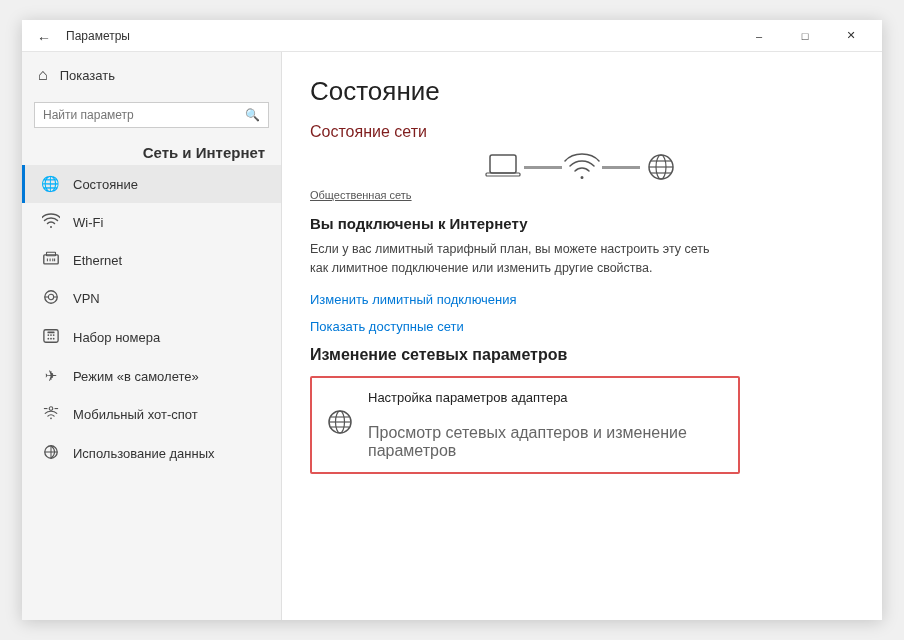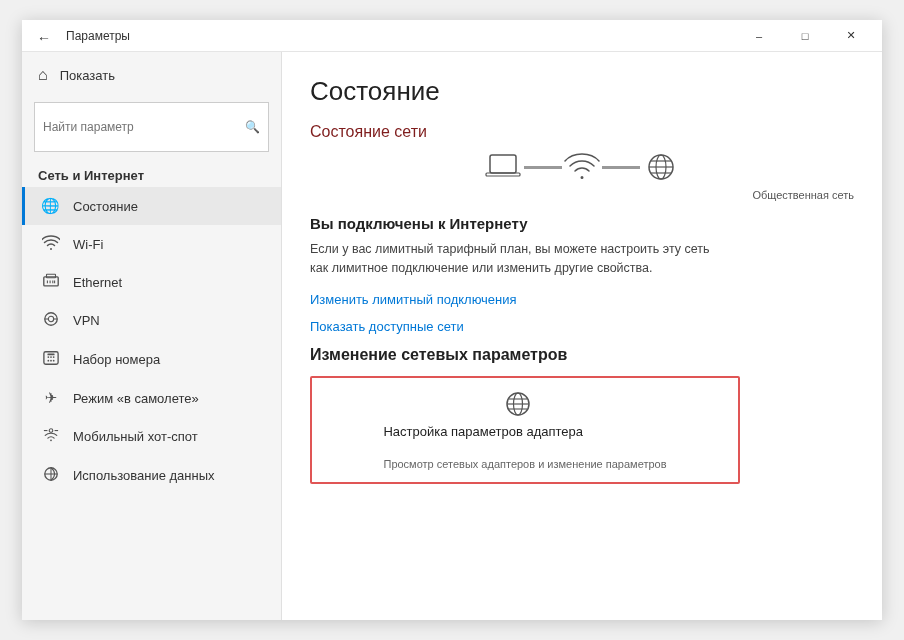--- a/index.html
+++ b/index.html
@@ -70,32 +70,33 @@
       font-size: 13px;
       color: #333;
     }
     .sidebar-home-icon { margin-right: 12px; font-size: 16px; }
     .sidebar-search {
       margin: 4px 12px 8px;
       display: flex;
       align-items: center;
       border: 1px solid #ccc;
       background: #fff;
-      padding: 17px 8px;
+      padding: 5px 8px;
     }
     .sidebar-search input {
       border: none; outline: none; background: transparent;
       font-size: 12px; color: #555; flex: 1; font-family: inherit;
     }
     .sidebar-search-icon { font-size: 12px; color: #888; }
     .sidebar-section-title {
       padding: 8px 16px 4px;
-      font-size: 13px;
+      font-size: 15px;
       font-weight: 600;
       color: #333;
+      text-align: right;
     }
     .sidebar-item {
       display: flex;
       align-items: center;
       padding: 10px 16px;
       cursor: pointer;
       font-size: 13px;
       color: #333;
       border-left: 3px solid transparent;
     }
@@ -129,24 +130,25 @@
       align-items: center;
       justify-content: center;
       margin: 10px 0 6px;
       gap: 0;
     }
     .nd-line {
       width: 38px; height: 3px; background: #999;
       margin: 0 2px;
     }
     .nd-label {
-      text-align: right;
+      text-align: left;
       font-size: 11px;
       color: #555;
       margin-bottom: 14px;
+      text-decoration: underline;
     }
     .connected-title {
       font-size: 15px;
       font-weight: 600;
       color: #222;
       margin-bottom: 8px;
     }
     .connected-desc {
       font-size: 12.5px;
       color: #444;
@@ -171,30 +173,29 @@
     
     .adapter-box {
       display: flex;
       align-items: center;
       padding: 12px 14px;
       border: 2px solid #e05555;
       border-radius: 2px;
       cursor: pointer;
       max-width: 430px;
       background: #fff;
-      flex-direction: column;
     }
     .adapter-icon { font-size: 22px; color: #555; margin-right: 14px; }
     .adapter-text-title {
       font-size: 13px;
       font-weight: 500;
       color: #222;
     }
     .adapter-text-desc {
-      font-size: 11px;
+      font-size: 16px;
       color: #666;
       margin-top: 19px;
     }
   </style>
 </head>
 <body>
 
 <div class="window">
 
   <div class="titlebar">

